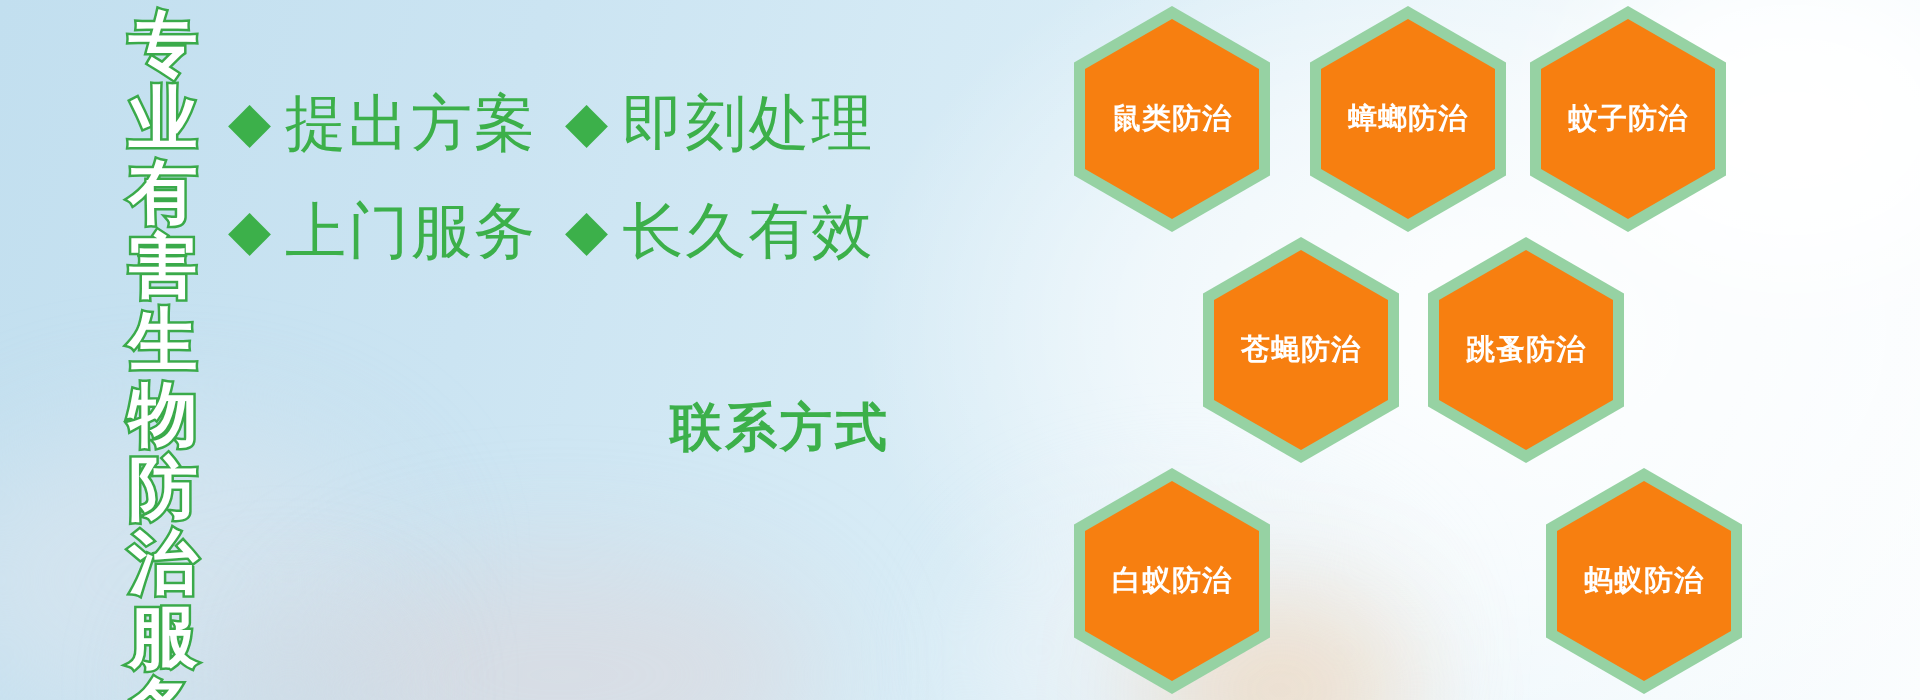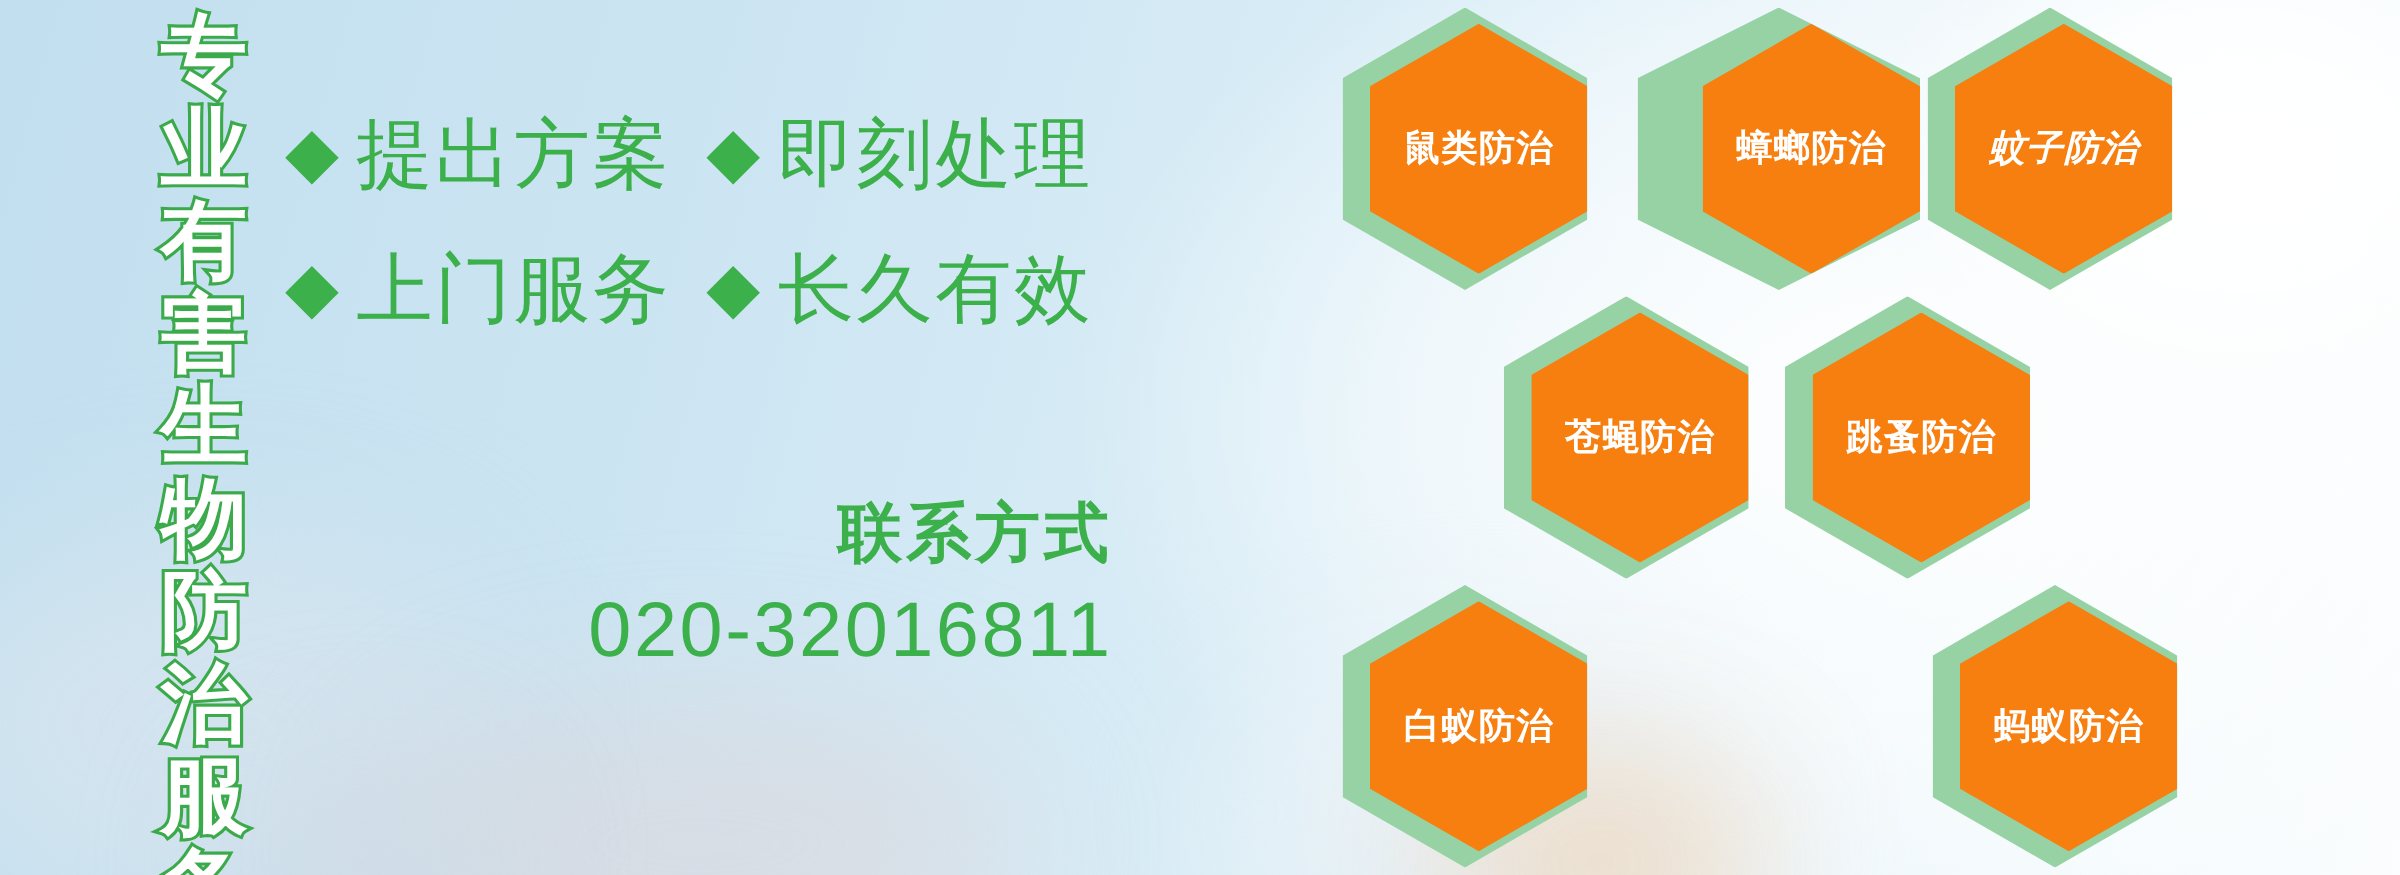--- a/index.html
+++ b/index.html
@@ -57,21 +57,21 @@
     font-size:52px;font-weight:bold;color:#3cb04a;letter-spacing:3px;line-height:70px;
   }
   .phone{
     font-size:62px;color:#3cb04a;letter-spacing:2px;line-height:86px;font-weight:normal;
   }
 
   
   #honeycomb{position:absolute;left:1060px;top:0px;width:860px;height:700px;}
   .hex{
     position:absolute;width:196px;height:226px;
-    display:flex;align-items:center;justify-content:flex-end;
+    display:flex;align-items:center;justify-content:center;
     -webkit-clip-path:polygon(50% 0%,100% 25%,100% 75%,50% 100%,0% 75%,0% 25%);
     clip-path:polygon(50% 0%,100% 25%,100% 75%,50% 100%,0% 75%,0% 25%);
     background:#96d2a3;
   }
   .hex .hex-inner{
     width:174px;height:200px;
     display:flex;align-items:center;justify-content:center;
     -webkit-clip-path:polygon(50% 0%,100% 25%,100% 75%,50% 100%,0% 75%,0% 25%);
     clip-path:polygon(50% 0%,100% 25%,100% 75%,50% 100%,0% 75%,0% 25%);
     background:#f77f10;
@@ -124,36 +124,35 @@
       </div>
       <div class="feature gap">
         <span class="diamond">◆</span>
         <span class="flabel">长久有效</span>
       </div>
     </div>
   </div>
 
   <div id="contact">
     <div id="contact-title">联系方式</div>
-    <div class="phone">020-32016811</div>
   </div>
 
   <div id="honeycomb">
 
     <div class="hex" style="left:14px;top:6px;">
       <div class="hex-inner">
         <span class="hex-label">鼠类防治</span>
       </div>
     </div>
-    <div class="hex" style="left:250px;top:6px;padding-left:30px;">
+    <div class="hex" style="left:250px;top:6px;">
       <div class="hex-inner">
         <span class="hex-label">蟑螂防治</span>
       </div>
     </div>
-    <div class="hex" style="left:482px;top:6px;font-style:italic;">
+    <div class="hex" style="left:470px;top:6px;">
       <div class="hex-inner">
         <span class="hex-label">蚊子防治</span>
       </div>
     </div>
 
     <div class="hex" style="left:143px;top:237px;">
       <div class="hex-inner">
         <span class="hex-label">苍蝇防治</span>
       </div>
     </div>

